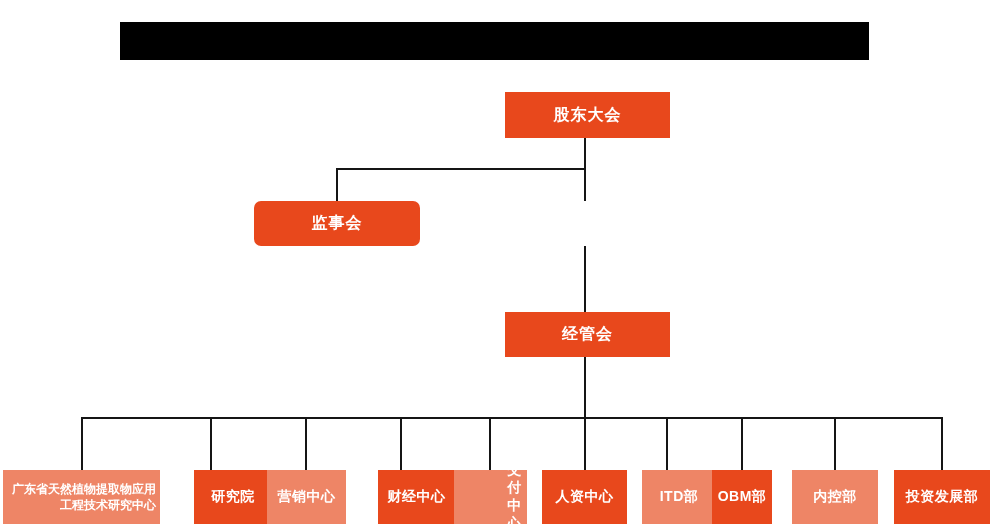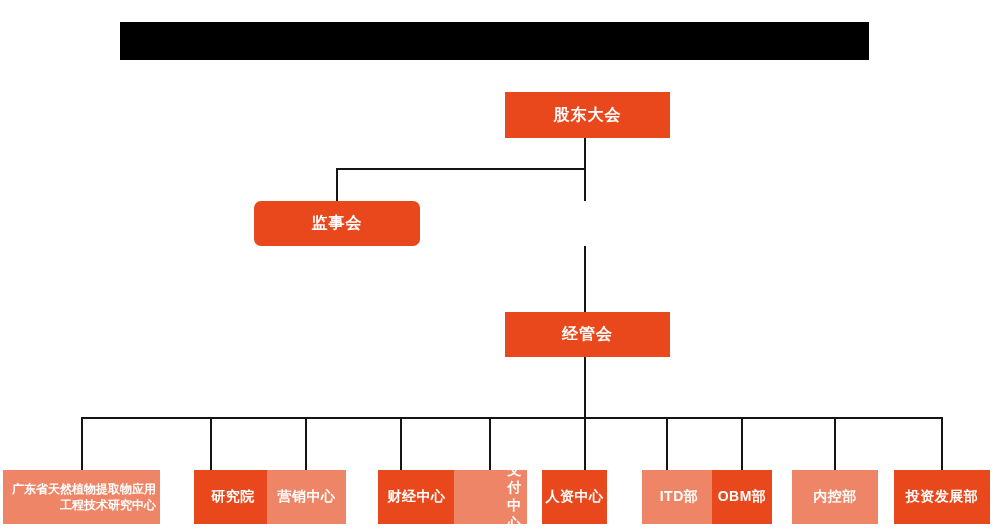--- a/index.html
+++ b/index.html
@@ -73,19 +73,19 @@
 
   <div class="node dark lvl-mid" style="left:254px; top:201px;border-radius:7px;">监事会</div>
 
   <div class="node dark lvl-top" style="left:505px; top:312px; height:45px;">经管会</div>
 
   <div class="node light dept small-text" style="left:3px; width:157px;">广东省天然植物提取物应用工程技术研究中心</div>
   <div class="node dark dept" style="left:194px; width:78px;">研究院</div>
   <div class="node light dept" style="left:267px; width:79px;">营销中心</div>
   <div class="node dark dept" style="left:378px; width:77px;">财经中心</div>
   <div class="node light dept" style="left:454px; width:73px;padding-left:48px;">交付中心</div>
-  <div class="node dark dept" style="left:542px; width:65px;">人资中心</div>
+  <div class="node dark dept" style="left:542px; width:85px;">人资中心</div>
   <div class="node light dept" style="left:642px; width:74px;">ITD部</div>
   <div class="node dark dept" style="left:712px; width:60px;">OBM部</div>
   <div class="node light dept" style="left:792px; width:86px;">内控部</div>
   <div class="node dark dept" style="left:894px; width:96px;">投资发展部</div>
 
 </div>
 
 </body></html>

